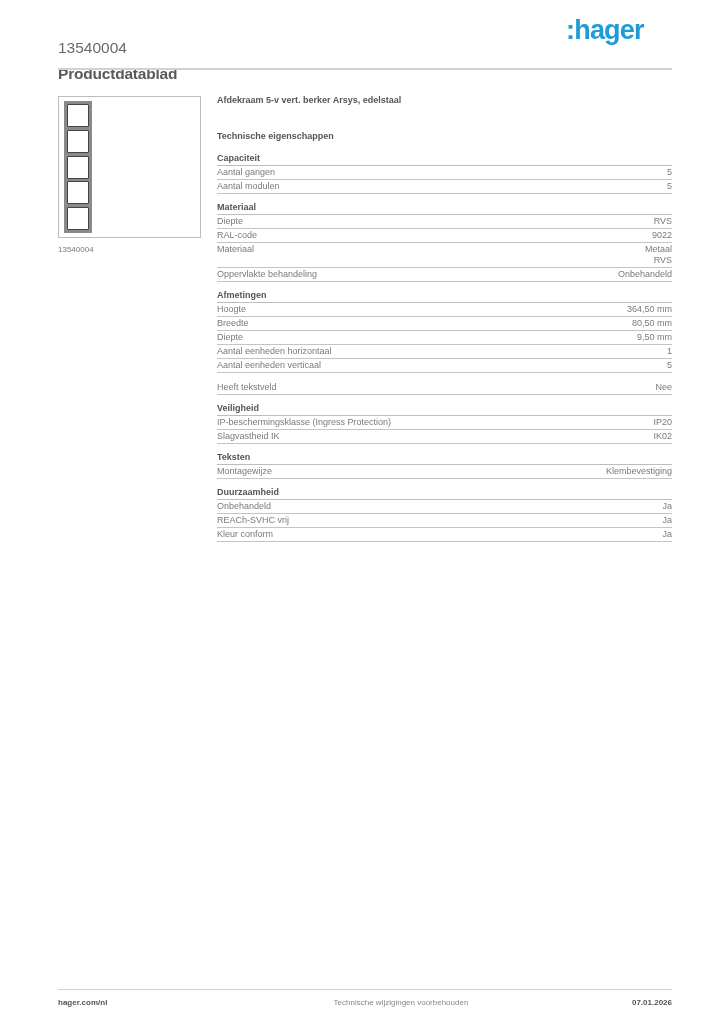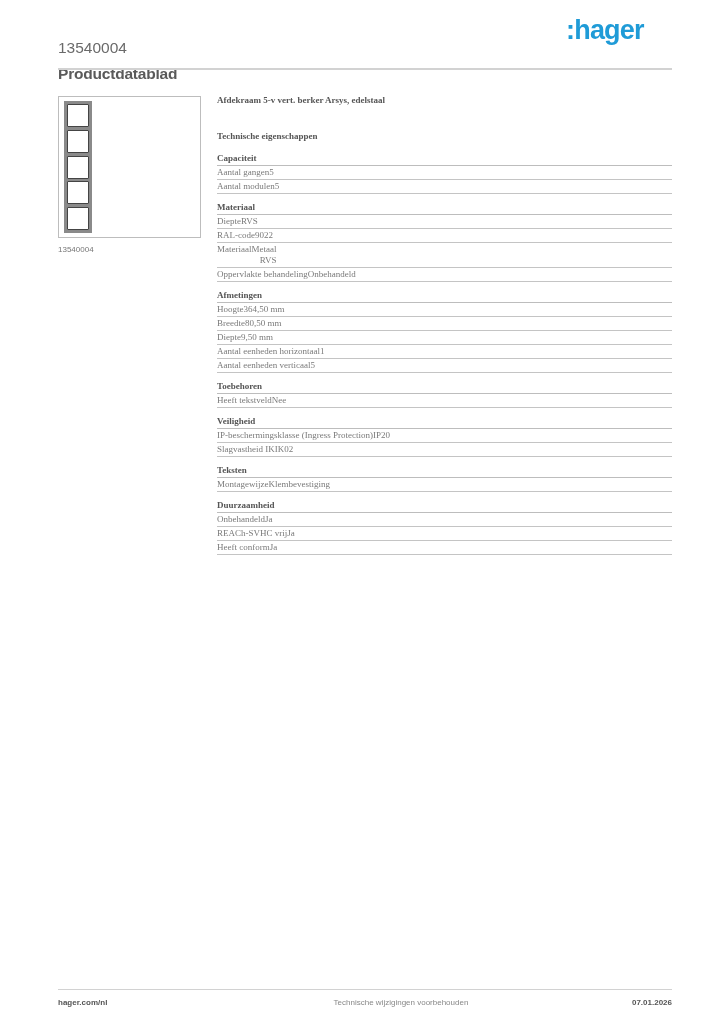--- a/index.html
+++ b/index.html
@@ -34,33 +34,33 @@
     }
     .frame .cell {
       height: 21px; background: #fff; border: 1px solid #444; border-radius: 1px;
     }
     .img-caption {
       position: absolute; left: 58px; top: 245px; font-size: 8px; color: #777;
     }
     .content {
       position: absolute; left: 217px; top: 95px; width: 455px;
       font-size: 9px;
-      font-family: Liberation Serif, serif;
     }
     .product-name { font-weight: bold; color: #555; font-size: 9px; height: 36px; }
     .tech-title { font-weight: bold; color: #555; font-size: 9px; height: 22px; }
     .section { margin-bottom: 8px; }
     .section-title {
       font-weight: bold; color: #555; font-size: 9px;
       border-bottom: 1.5px solid #bdbdbd; padding-bottom: 1px; line-height: 11px;
     }
     .row {
-      display: flex; align-items: flex-start;
+      display: flex; justify-content: space-between; align-items: flex-start;
       border-bottom: 1.5px solid #c4c4c4; line-height: 11px; padding-top: 1px; padding-bottom: 1px;
       color: #7a7a7a;
+      gap: 15px;
     }
     .row .val { text-align: right; white-space: pre-line; }
     .footer-rule {
       position: absolute; left: 58px; top: 989px; width: 614px; height: 1px; background: #d2d2d2;
     }
     .footer-left {
       position: absolute; left: 58px; top: 998px; font-size: 8px; font-weight: bold; color: #555;
     }
     .footer-center {
       position: absolute; left: 0; width: 724px; top: 998px; text-align: center; font-size: 8px; color: #888; padding-left: 39px;
@@ -142,21 +142,20 @@
         <div class="row">
           <span class="lbl">Aantal eenheden horizontaal</span>
           <span class="val">1</span>
         </div>
         <div class="row">
           <span class="lbl">Aantal eenheden verticaal</span>
           <span class="val">5</span>
         </div>
       </div>
       <div class="section">
-        <div class="section-title">Toebehoren</div>
         <div class="row">
           <span class="lbl">Heeft tekstveld</span>
           <span class="val">Nee</span>
         </div>
       </div>
       <div class="section">
         <div class="section-title">Veiligheid</div>
         <div class="row">
           <span class="lbl">IP-beschermingsklasse (Ingress Protection)</span>
           <span class="val">IP20</span>
@@ -177,21 +176,21 @@
         <div class="section-title">Duurzaamheid</div>
         <div class="row">
           <span class="lbl">Onbehandeld</span>
           <span class="val">Ja</span>
         </div>
         <div class="row">
           <span class="lbl">REACh-SVHC vrij</span>
           <span class="val">Ja</span>
         </div>
         <div class="row">
-          <span class="lbl">Heeft conform</span>
+          <span class="lbl">Kleur conform</span>
           <span class="val">Ja</span>
         </div>
       </div>
     </div>
 </div>
 
 <div class="footer-rule"></div>
 <div class="footer-left">hager.com/nl</div>
 <div class="footer-center">Technische wijzigingen voorbehouden</div>
 <div class="footer-right">07.01.2026</div>

